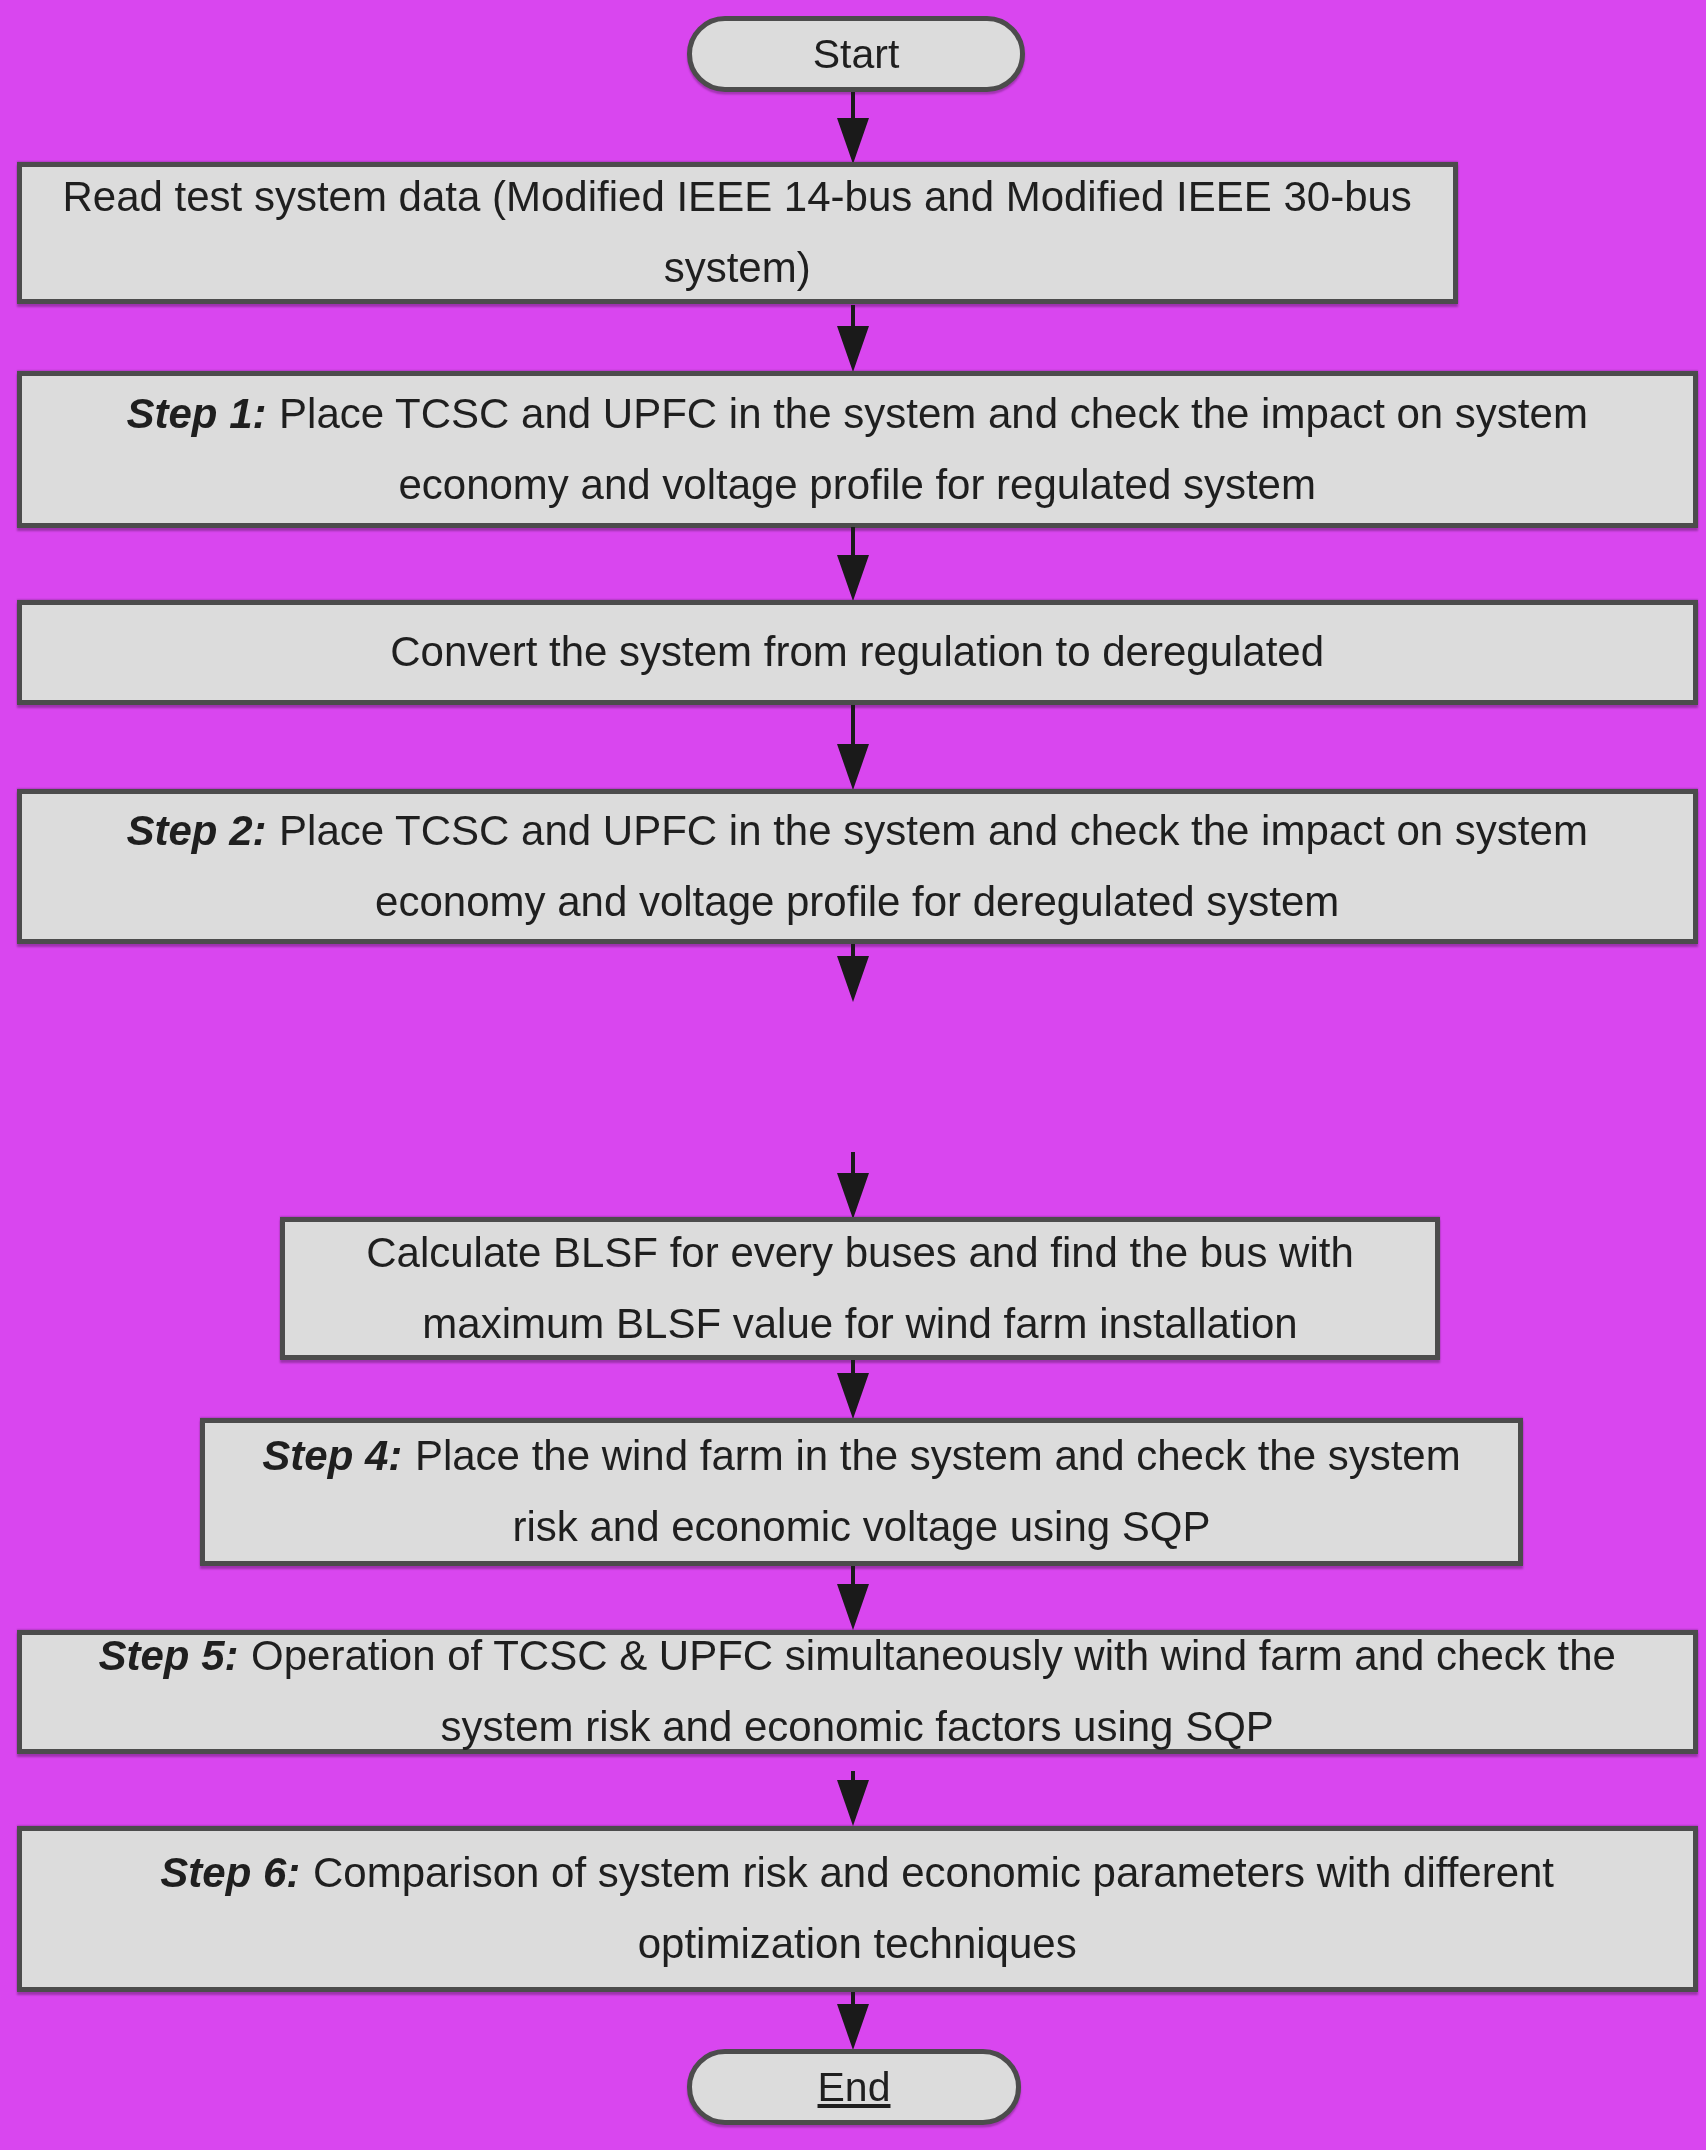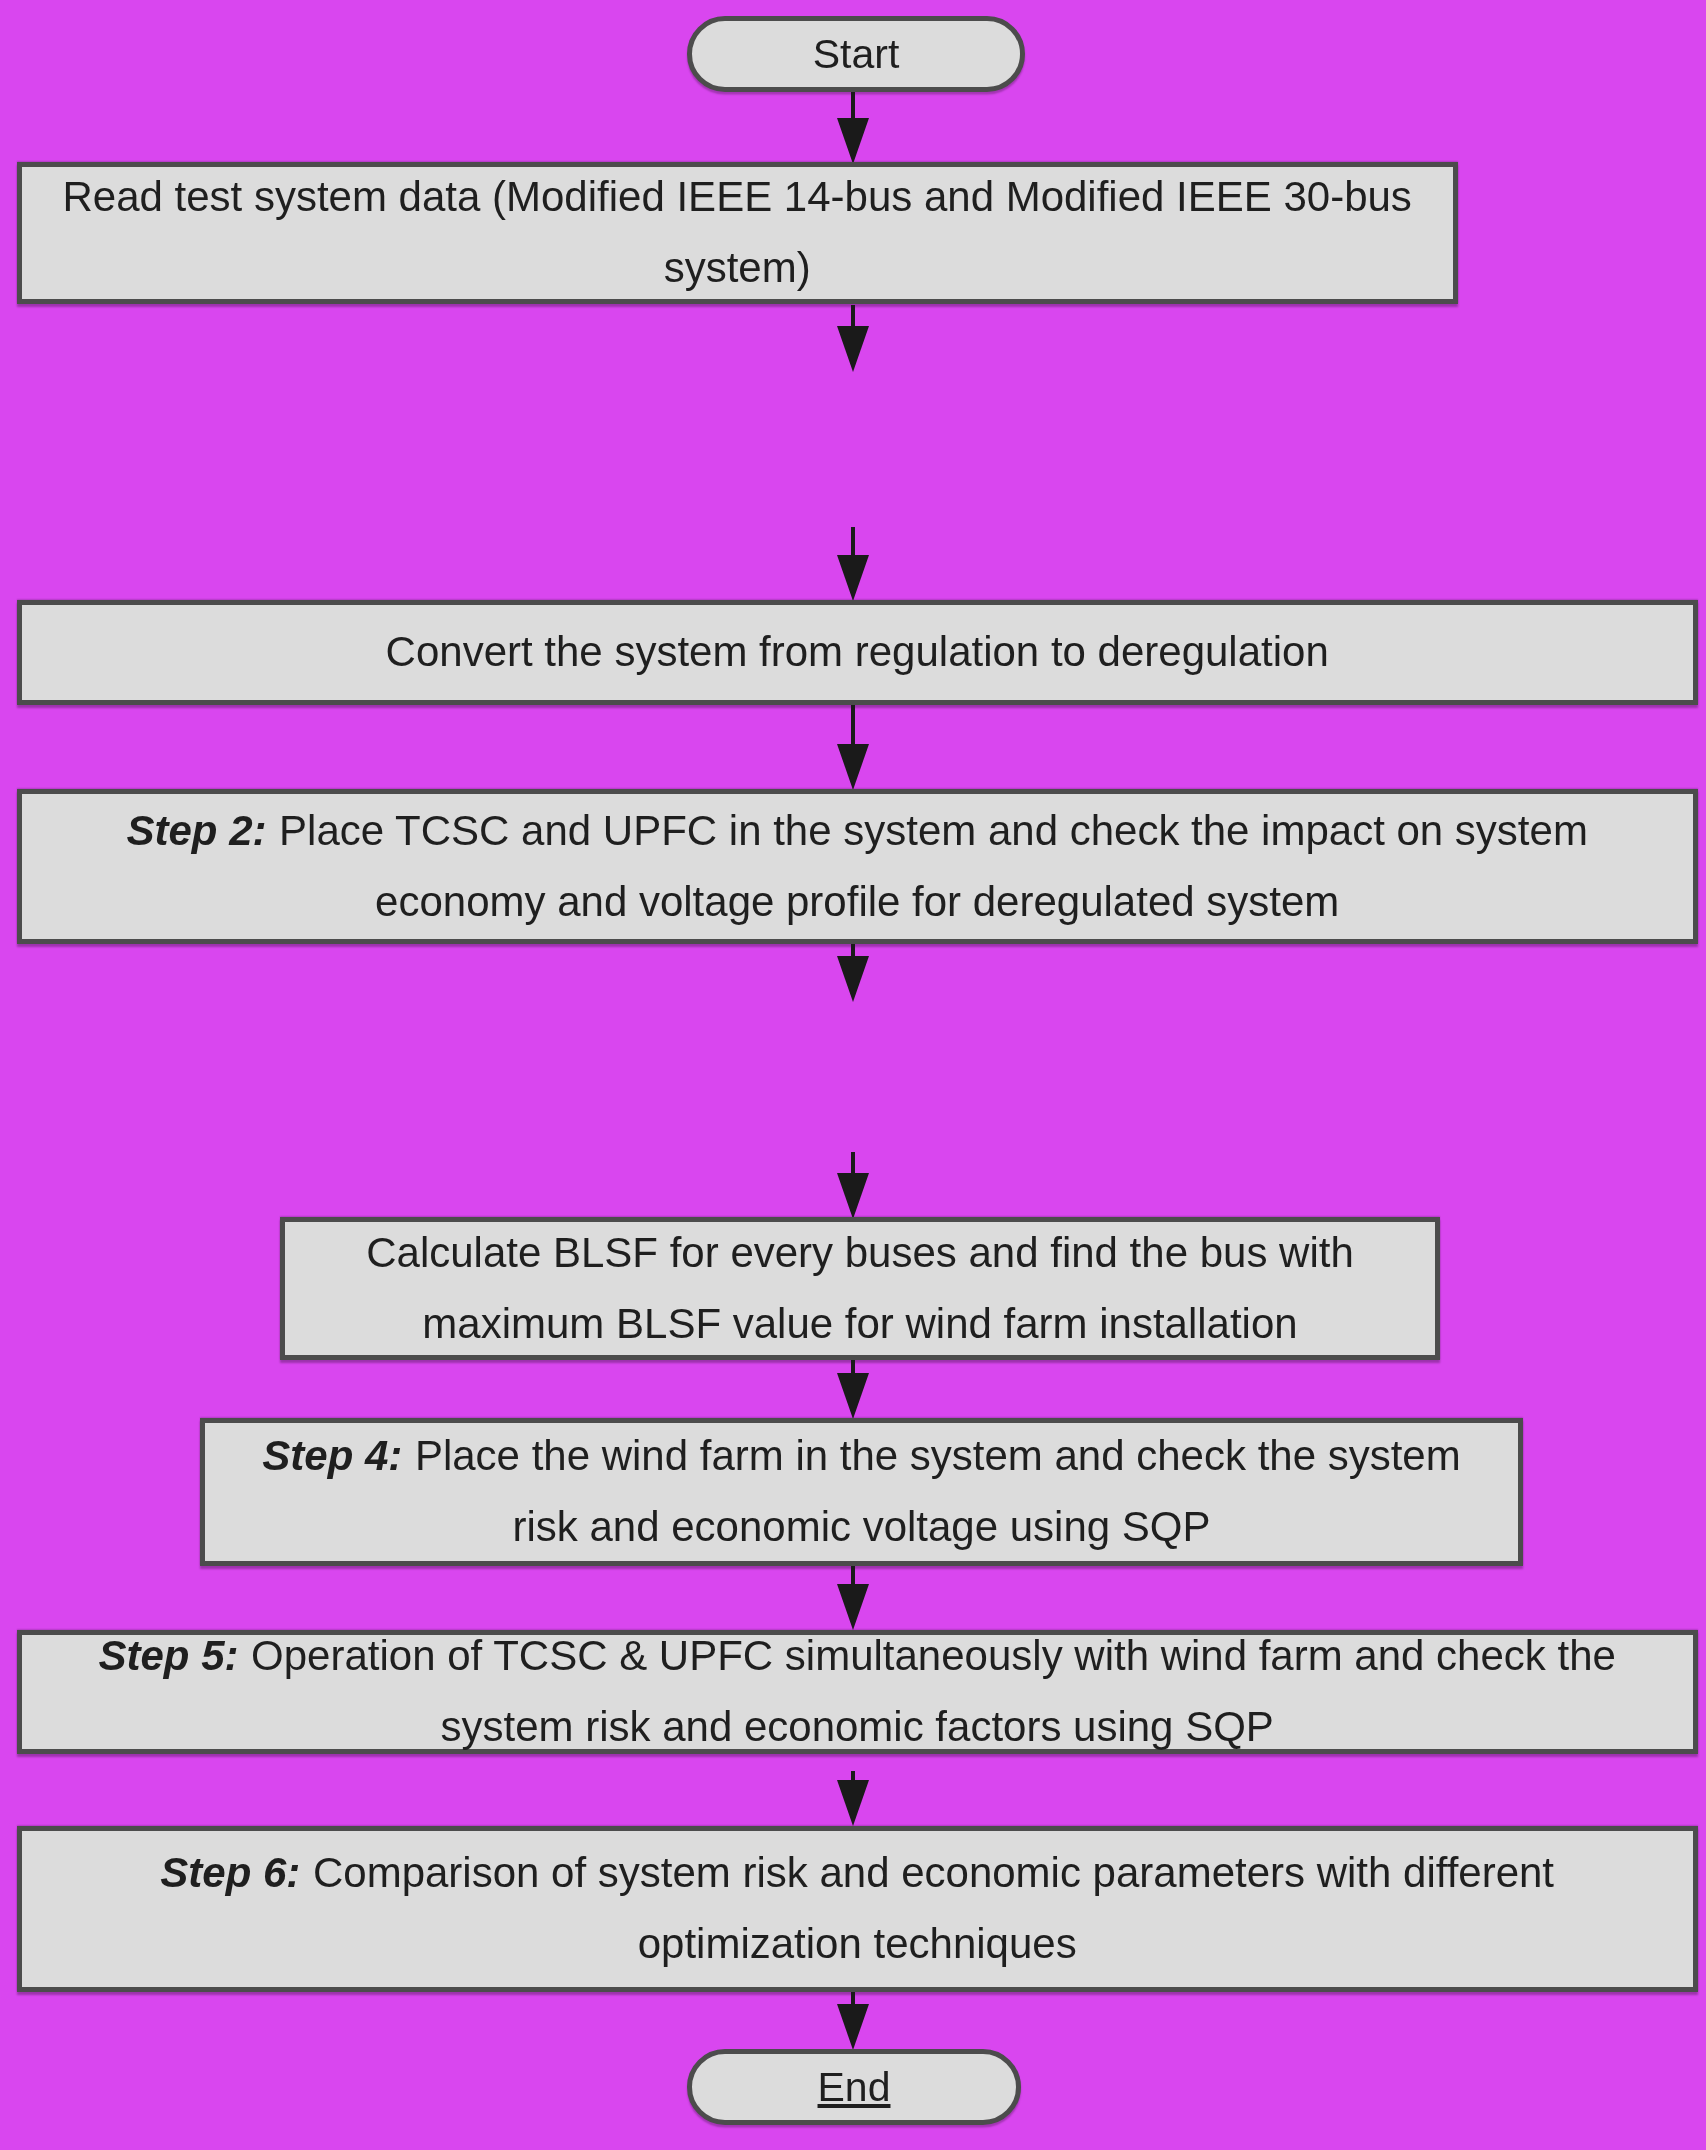--- a/index.html
+++ b/index.html
@@ -92,28 +92,31 @@
 
   <div class="node process" style="left:16.7px; top:162px; width:1441px; height:142px;">
     <div class="label-wrap"><span class="step-prefix"></span><span>Read test system data (Modified IEEE 14-bus and Modified IEEE 30-bus system)</span></div>
   </div>
 
   <div class="arrow" style="top:305px; height:67px;">
     <div class="stem"></div>
     <div class="head"></div>
   </div>
 
+  <div class="node process" style="left:16.7px; top:371px; width:1681px; height:157px;">
+    <div class="label-wrap"><span class="step-prefix">Step 1:</span><span>Place TCSC and UPFC in the system and check the impact on system economy and voltage profile for regulated system</span></div>
+  </div>
 
   <div class="arrow" style="top:527px; height:74px;">
     <div class="stem"></div>
     <div class="head"></div>
   </div>
 
   <div class="node process" style="left:16.7px; top:600px; width:1681px; height:105px;">
-    <div class="label-wrap"><span class="step-prefix"></span><span>Convert the system from regulation to deregulation</span></div>
+    <div class="label-wrap"><span class="step-prefix"></span><span>Convert the system from regulation to deregulated</span></div>
   </div>
 
   <div class="arrow" style="top:705px; height:85px;">
     <div class="stem"></div>
     <div class="head"></div>
   </div>
 
   <div class="node process" style="left:16.7px; top:789px; width:1681px; height:155px;">
     <div class="label-wrap"><span class="step-prefix">Step 2:</span><span>Place TCSC and UPFC in the system and check the impact on system economy and voltage profile for deregulated system</span></div>
   </div>

